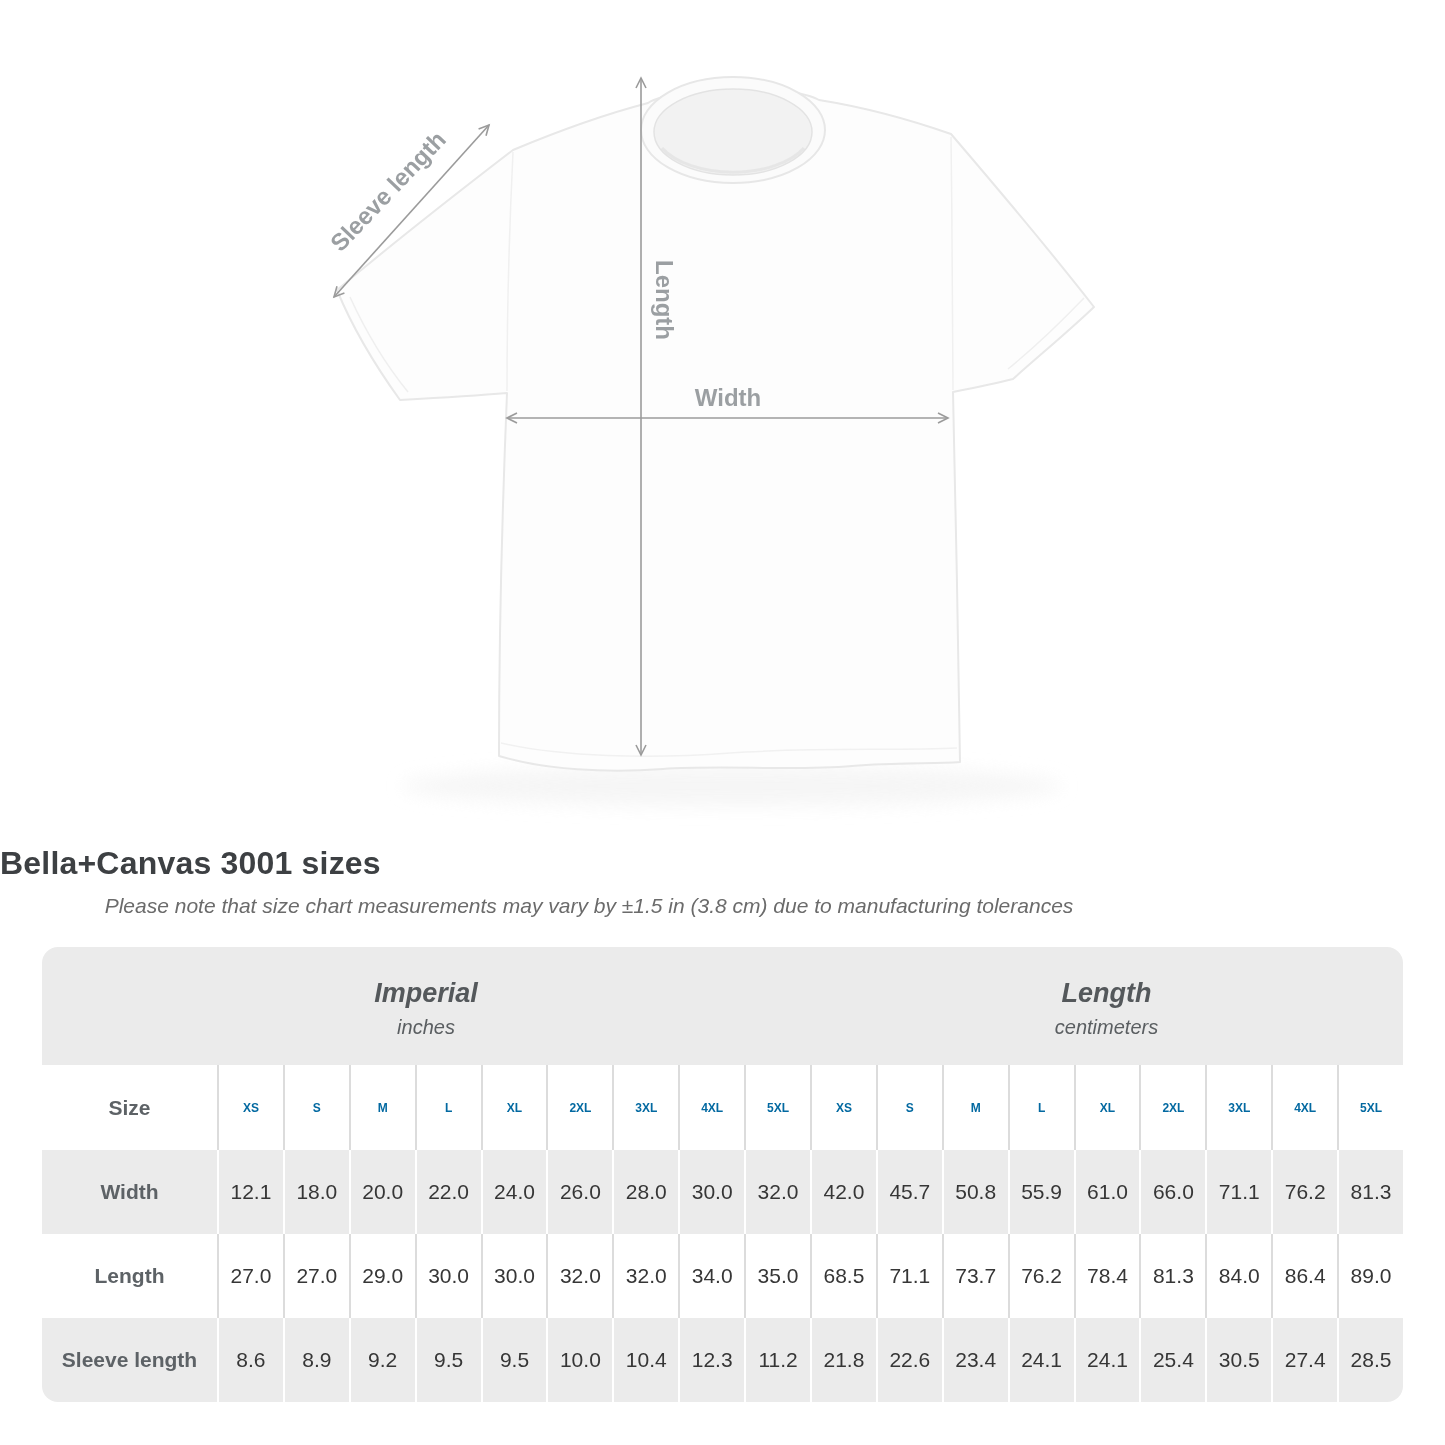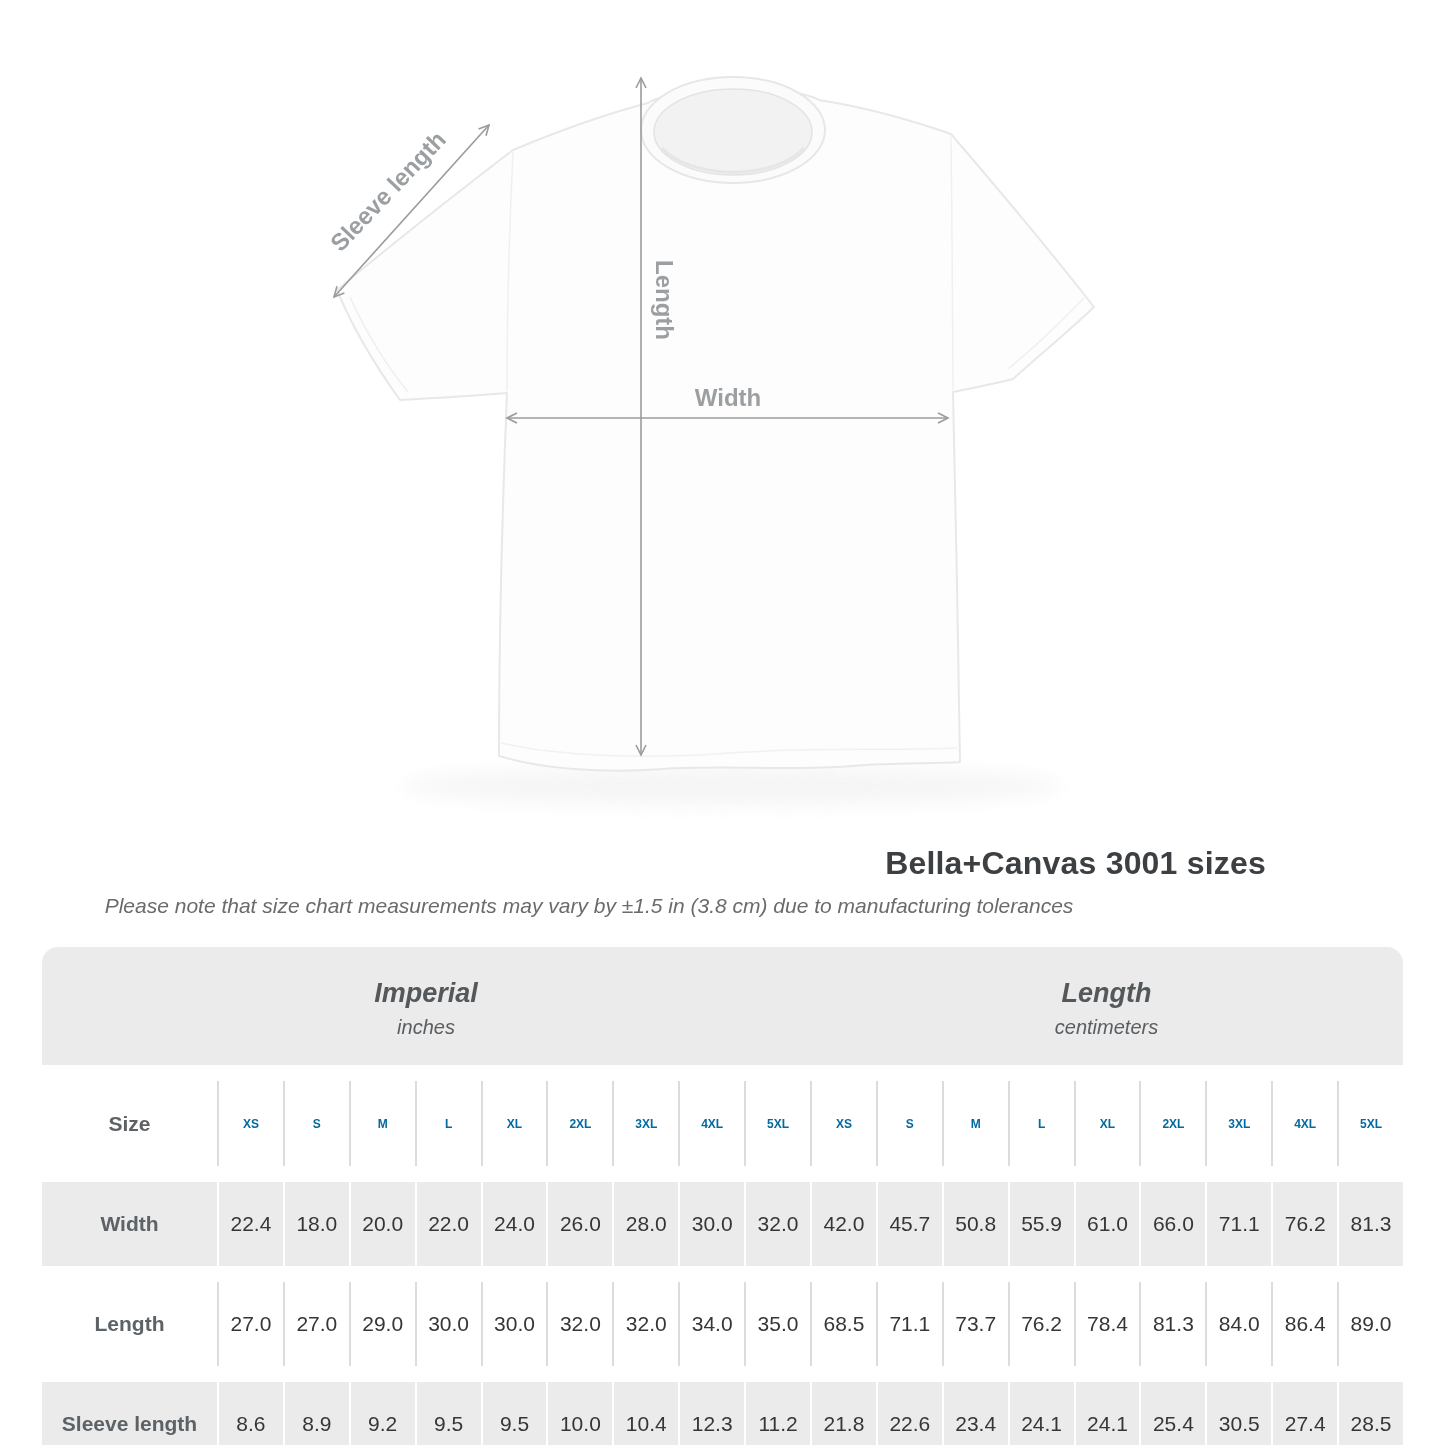--- a/index.html
+++ b/index.html
@@ -1,31 +1,31 @@
 <!DOCTYPE html>
 <html><head>
 <meta charset="utf-8">
 <style>
   html,body{margin:0;padding:0;background:#ffffff;}
   .stage{position:relative;width:1445px;height:1445px;background:#ffffff;overflow:hidden;
          font-family:"Liberation Sans", sans-serif;}
   .diagram{position:absolute;left:0;top:0;width:1445px;height:830px;}
 
-  .page-title{position:absolute;left:0;top:845px;width:1266px;text-align:right;
+  .page-title{position:absolute;left:0;top:845px;width:1266px;text-align:left;
               font-size:32px;font-weight:bold;color:#3d4043;margin:0;letter-spacing:.2px;}
   .tolerance-note{position:absolute;left:0;top:894px;width:1178px;text-align:center;
                   font-style:italic;font-size:21px;color:#6b6b6b;margin:0;}
 
   .size-table{position:absolute;left:42px;top:947px;width:1361px;border-radius:16px;overflow:hidden;}
   .band{height:118px;background:#ebebeb;display:grid;grid-template-columns:768fr 593fr;}
   .band-cell{display:flex;flex-direction:column;align-items:center;justify-content:center;padding-top:4px;}
   .band-title{font-style:italic;font-weight:bold;font-size:27px;color:#54585b;}
   .band-unit{font-style:italic;font-size:20px;color:#5a5e61;margin-top:7px;}
 
-  .trow{display:grid;grid-template-columns:175px repeat(18,1fr);margin-top:16px;}
+  .trow{display:grid;grid-template-columns:175px repeat(18,1fr);}
   .row-sizes{height:85px;background:#ffffff;}
   .row-data{height:84px;background:#ffffff;}
   .row-data.alt{background:#ebebeb;}
   .cell{display:flex;align-items:center;justify-content:center;min-width:0;}
   .cell + .cell{border-left:2px solid #dcdcdc;}
   .alt .cell + .cell{border-left-color:#ffffff;}
   .rowlabel{font-weight:bold;font-size:21px;color:#5d6266;}
   .sz{font-weight:bold;font-size:12px;color:#0369a1;}
   .val{font-size:21px;color:#363636;}
 </style>
@@ -114,21 +114,21 @@
       <div class="cell sz">L</div>
       <div class="cell sz">XL</div>
       <div class="cell sz">2XL</div>
       <div class="cell sz">3XL</div>
       <div class="cell sz">4XL</div>
       <div class="cell sz">5XL</div>
     </div>
 
     <div class="trow row-data alt">
       <div class="cell rowlabel">Width</div>
-      <div class="cell val">22.4</div>
+      <div class="cell val">12.1</div>
       <div class="cell val">18.0</div>
       <div class="cell val">20.0</div>
       <div class="cell val">22.0</div>
       <div class="cell val">24.0</div>
       <div class="cell val">26.0</div>
       <div class="cell val">28.0</div>
       <div class="cell val">30.0</div>
       <div class="cell val">32.0</div>
       <div class="cell val">42.0</div>
       <div class="cell val">45.7</div>

